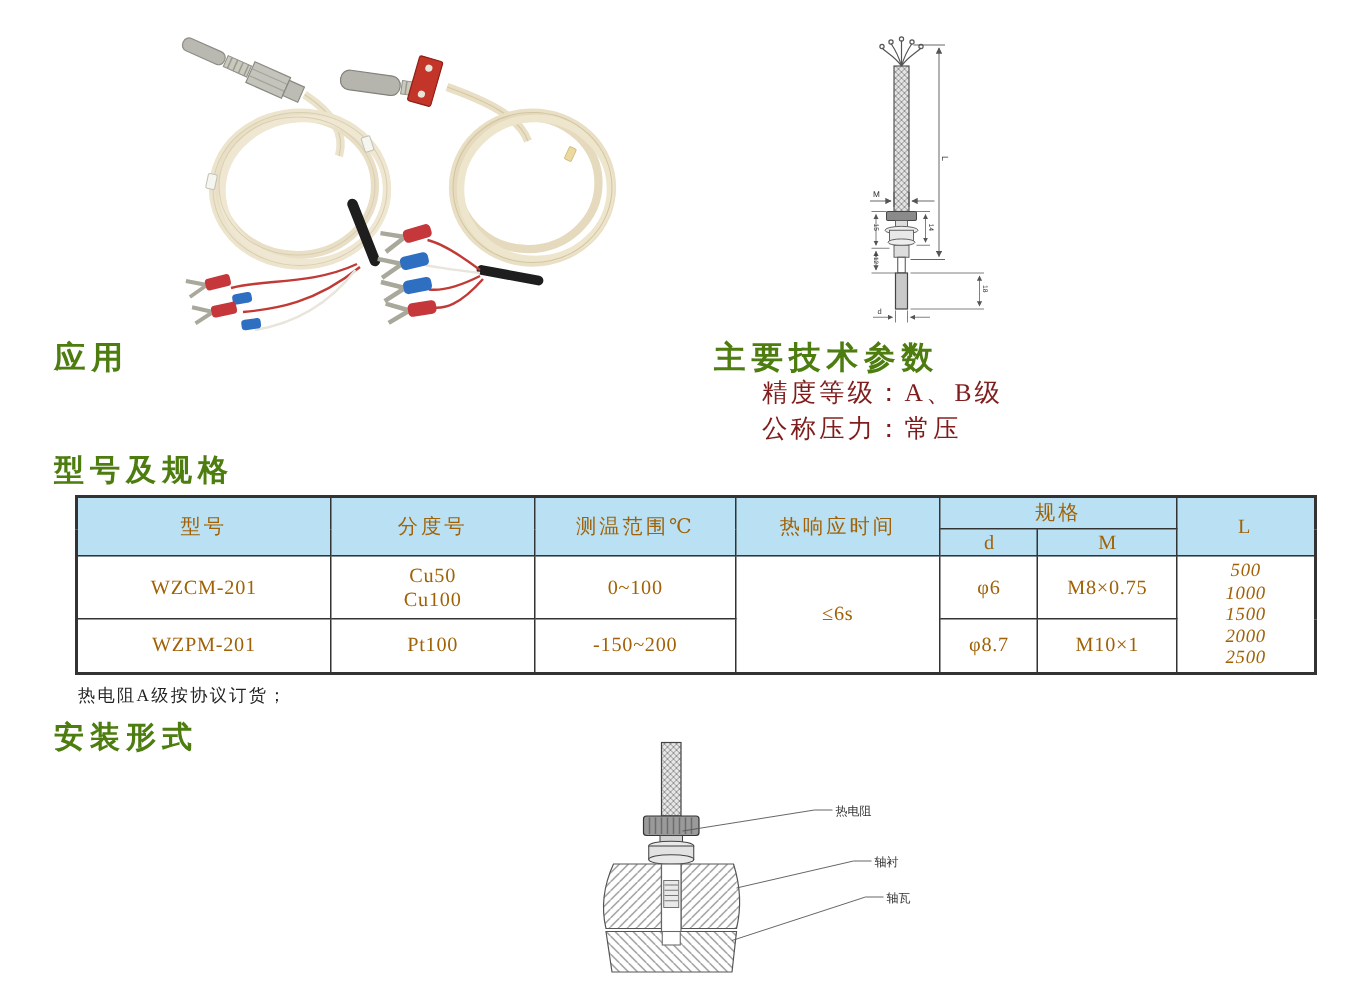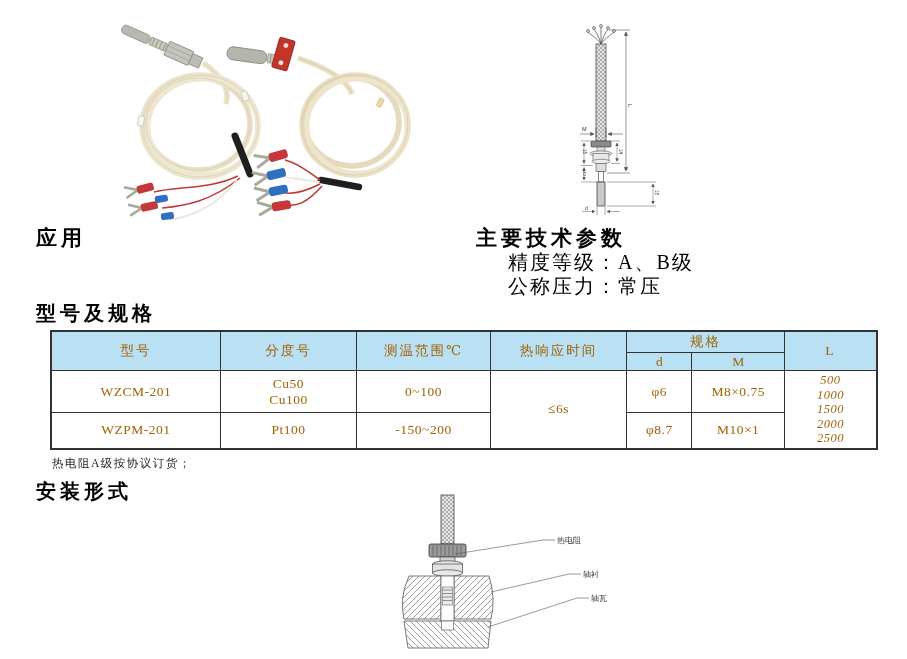--- a/index.html
+++ b/index.html
@@ -5,35 +5,35 @@
   html,body{margin:0;padding:0;background:#fff;}
   .page{
     position:relative;width:907px;height:659px;background:#ffffff;overflow:hidden;
     font-family:"Liberation Serif","DejaVu Serif",serif;color:#222;
   }
   svg{display:block;}
   svg text{font-family:"Liberation Sans","DejaVu Sans",sans-serif;fill:#333;}
 
   
   .h-blue{
-    position:absolute;margin:0;color:#000000;
+    position:absolute;margin:0;color:#4d7c0f;
     font-family:"Liberation Sans","DejaVu Sans",sans-serif;
     font-weight:bold;font-size:21px;letter-spacing:4px;white-space:nowrap;
   }
   .app-title{left:36px;top:224px;}
   .tech-title{left:476px;top:224px;}
   .models-title{left:36px;top:300px;font-size:20px;}
   .install-title{left:36px;top:478px;font-size:20px;}
 
   .app-body{position:absolute;left:38px;top:250px;width:430px;}
   .app-body p{margin:0;font-size:15.5px;letter-spacing:2.6px;line-height:23px;color:#1f1f1f;}
   .app-body p.indent{padding-left:32px;}
 
   .tech-body{position:absolute;left:508px;top:250px;}
-  .tech-body p{margin:0;font-size:20px;letter-spacing:2px;line-height:24px;color:#000000;}
+  .tech-body p{margin:0;font-size:17px;letter-spacing:2px;line-height:24px;color:#7f1d1d;}
 
   
   .photo{position:absolute;left:58px;top:8px;width:400px;height:215px;}
   .dimdraw{position:absolute;left:553px;top:8px;width:140px;height:212px;}
   .install-svg{position:absolute;left:395px;top:492px;width:215px;height:160px;}
 
   
   .spec-table{
     position:absolute;left:50px;top:330px;width:828px;
     border-collapse:collapse;table-layout:fixed;text-align:center;

